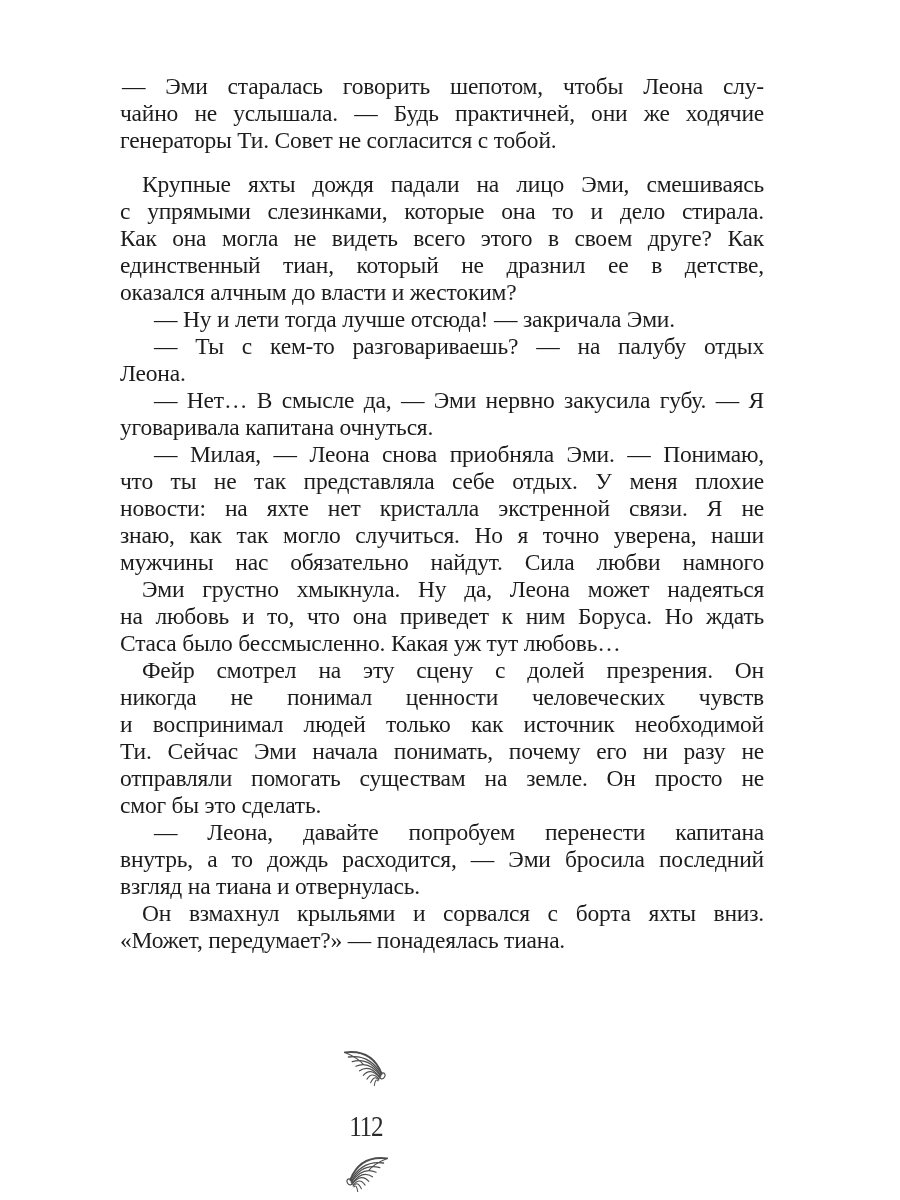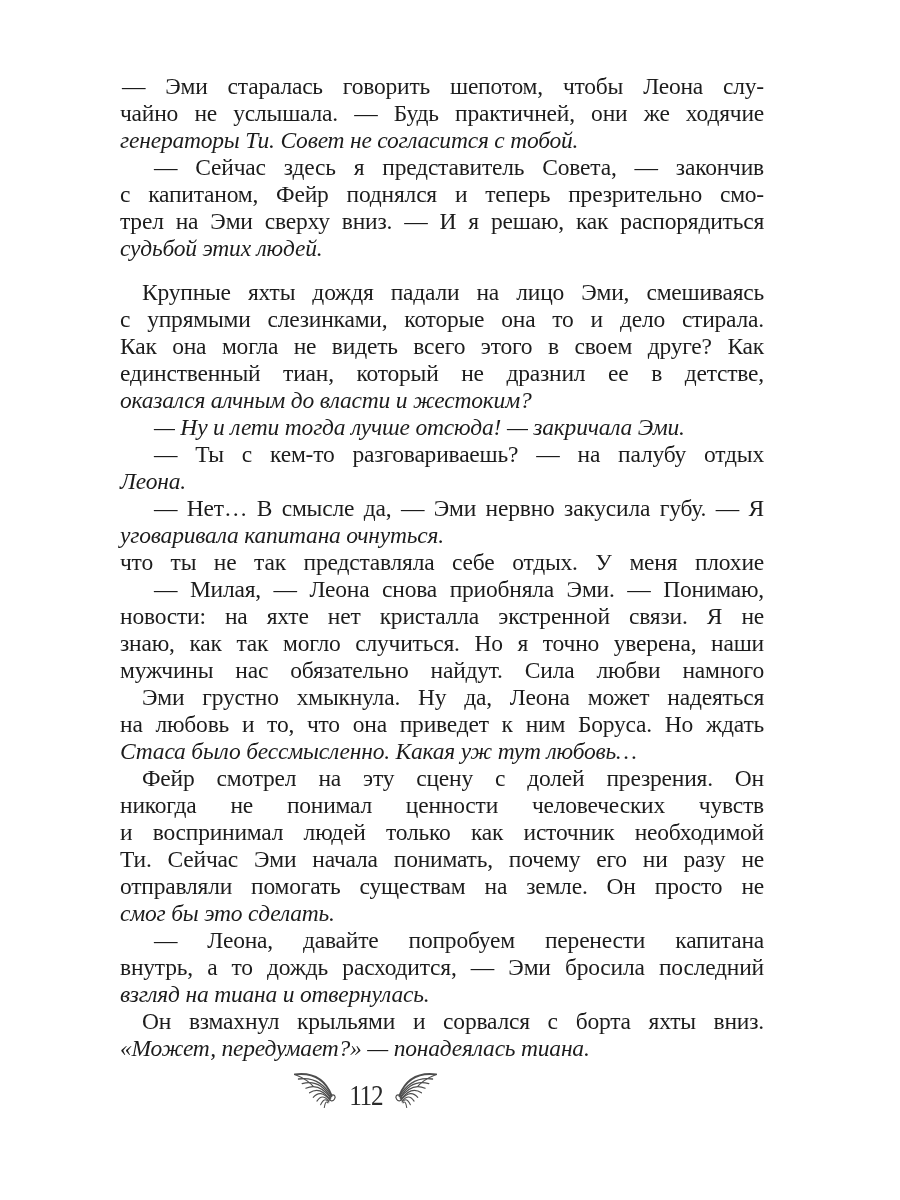--- a/index.html
+++ b/index.html
@@ -26,37 +26,37 @@
     font-size: 23.5px;
     line-height: 27px;
     height: 27px;
     letter-spacing: -0.2px;
     text-align: justify;
     text-align-last: justify;
     white-space: normal;
   }
   .line.last {
     text-align-last: left;
-    font-style: italic;
   }
   .para.dialogue .line.first { text-indent: 34px; }
   .para.narrative .line.first { text-indent: 22px; }
   .para.continuation .line.first { text-indent: 2px; }
   .para.scene-break { margin-top: 17px; }
 
   .footer {
     position: absolute;
     left: 0;
-    top: 1068px;
+    top: 1099px;
     width: 731px;
     height: 46px;
     display: flex;
     align-items: center;
     justify-content: center;
     gap: 7px;
+    flex-direction: column;
   }
   .wing {
     display: inline-block;
     width: 46px;
     height: 42px;
     line-height: 0;
   }
   .wing.left svg { transform: scaleX(-1); }
   .page-number {
     font-size: 30px;
@@ -71,47 +71,41 @@
 <body>
 
 <div class="page">
 
   <div class="text-block" id="text-block">
       <div class="para continuation">
         <div class="line first">— Эми старалась говорить шепотом, чтобы Леона слу-</div>
         <div class="line">чайно не услышала. — Будь практичней, они же ходячие</div>
         <div class="line last">генераторы Ти. Совет не согласится с тобой.</div>
       </div>
-      <div class="para dialogue">
-        <div class="line first">— Сейчас здесь я представитель Совета, — закончив</div>
-        <div class="line">с капитаном, Фейр поднялся и теперь презрительно смо-</div>
-        <div class="line">трел на Эми сверху вниз. — И я решаю, как распорядиться</div>
-        <div class="line last">судьбой этих людей.</div>
-      </div>
       <div class="para narrative scene-break">
         <div class="line first">Крупные яхты дождя падали на лицо Эми, смешиваясь</div>
         <div class="line">с упрямыми слезинками, которые она то и дело стирала.</div>
         <div class="line">Как она могла не видеть всего этого в своем друге? Как</div>
         <div class="line">единственный тиан, который не дразнил ее в детстве,</div>
         <div class="line last">оказался алчным до власти и жестоким?</div>
       </div>
       <div class="para dialogue">
         <div class="line first last">— Ну и лети тогда лучше отсюда! — закричала Эми.</div>
       </div>
       <div class="para dialogue">
         <div class="line first">— Ты с кем-то разговариваешь? — на палубу отдых</div>
         <div class="line last">Леона.</div>
       </div>
       <div class="para dialogue">
         <div class="line first">— Нет… В смысле да, — Эми нервно закусила губу. — Я</div>
         <div class="line last">уговаривала капитана очнуться.</div>
       </div>
       <div class="para dialogue">
+        <div class="line first">— Милая, — Леона снова приобняла Эми. — Понимаю,</div>
         <div class="line">что ты не так представляла себе отдых. У меня плохие</div>
-        <div class="line first">— Милая, — Леона снова приобняла Эми. — Понимаю,</div>
         <div class="line">новости: на яхте нет кристалла экстренной связи. Я не</div>
         <div class="line">знаю, как так могло случиться. Но я точно уверена, наши</div>
         <div class="line">мужчины нас обязательно найдут. Сила любви намного</div>
       </div>
       <div class="para narrative">
         <div class="line first">Эми грустно хмыкнула. Ну да, Леона может надеяться</div>
         <div class="line">на любовь и то, что она приведет к ним Боруса. Но ждать</div>
         <div class="line last">Стаса было бессмысленно. Какая уж тут любовь…</div>
       </div>
       <div class="para narrative">

